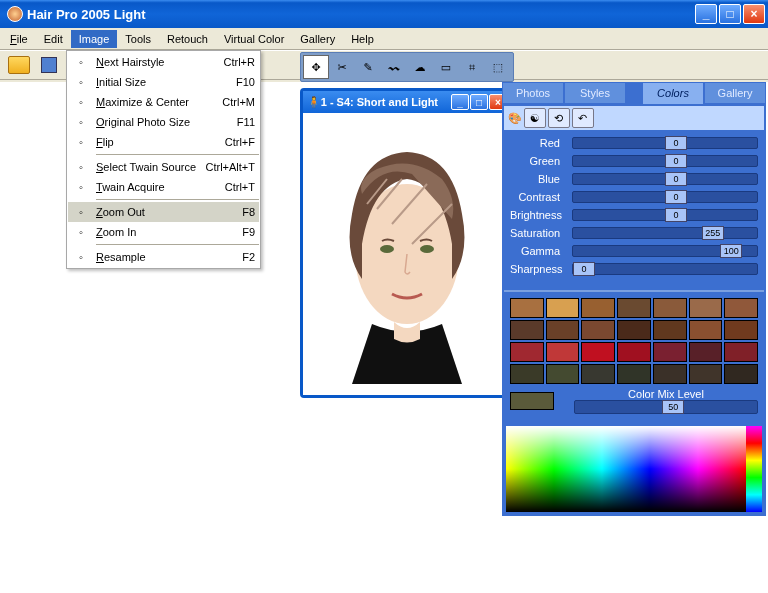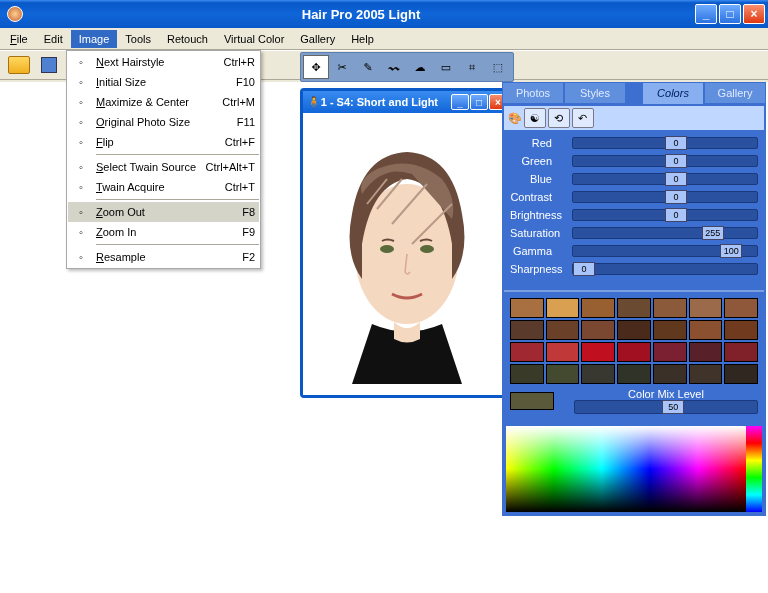--- a/index.html
+++ b/index.html
@@ -1,18 +1,18 @@
 <!DOCTYPE html>
 <html><head>
 <meta charset="utf-8">
 <style>
 * { box-sizing: border-box; margin: 0; padding: 0; font-family: Tahoma, sans-serif; font-size: 11px; }
 body { width: 768px; height: 593px; overflow: hidden; background: #ece9d8; }
 
-.titlebar { height: 28px; background: linear-gradient(to bottom, #3a8cf0, #0858c8 10%, #1065d8 50%, #0858c8); display: flex; align-items: center; padding: 0 3px; color: #fff; text-align: center; }
+.titlebar { height: 28px; background: linear-gradient(to bottom, #3a8cf0, #0858c8 10%, #1065d8 50%, #0858c8); display: flex; align-items: center; padding: 0 3px; color: #fff; }
 .titlebar-icon { width: 16px; height: 16px; margin: 0 4px; background: radial-gradient(circle, #ffd090, #c06030); border-radius: 50%; border: 1px solid #fff; }
 .titlebar-text { flex: 1; font-weight: bold; font-size: 13px; }
 .titlebar-btns { display: flex; gap: 2px; }
 .tb-btn { width: 22px; height: 20px; border-radius: 2px; display: flex; align-items: center; justify-content: center; font-weight: bold; font-size: 12px; color: #fff; }
 .tb-min, .tb-max { background: linear-gradient(#6facff, #2a72e0); border: 1px solid #fff; }
 .tb-close { background: linear-gradient(#f89070, #e03810); border: 1px solid #fff; }
 
 .menubar { height: 22px; background: #ece9d8; display: flex; align-items: center; padding: 0 2px; border-bottom: 1px solid #aca899; }
 .menu-item { padding: 3px 8px; cursor: default; }
 .menu-item.active { background: #316ac5; color: #fff; text-align: right; }
@@ -50,21 +50,21 @@
 .sp-tab { flex: 1; text-align: center; line-height: 20px; color: #e0eaff; background: #6090dd; border: 1px solid #3c6fd0; cursor: default; }
 .sp-tab.active { background: #88b0f0; color: #002060; border-bottom: none; font-style: italic; margin-left: 16px; }
 
 .panel-body { background: #3c6fd0; border: 2px solid #3c6fd0; }
 .cp-title { display: flex; align-items: center; background: #c0d8ff; height: 24px; padding: 0 4px; }
 .cp-title-txt { flex: 1; font-size: 15px; font-style: italic; color: #002a80; text-align: center; }
 .cp-mini { width: 22px; height: 20px; margin-left: 2px; background: #e0eaff; border: 1px solid #778; border-radius: 2px; display: flex; align-items: center; justify-content: center; }
 
 .sliders { background: #3c6fd0; padding: 4px 6px 8px; }
 .slider-row { display: flex; align-items: center; height: 18px; }
-.slider-lbl { width: 62px; text-align: right; color: #fff; padding-right: 20px; }
+.slider-lbl { width: 62px; text-align: right; color: #fff; padding-right: 12px; }
 .slider-track { flex: 1; height: 12px; background: #2a50a0; border: 1px solid #1a3a80; position: relative; border-radius: 2px; display: flex; align-items: center; }
 .slider-thumb { height: 14px; min-width: 22px; background: #a8c4f8; border: 1px solid #446; font-size: 9px; text-align: center; line-height: 12px; position: absolute; color: #000; }
 
 .swatches { background: #3c6fd0; padding: 6px; margin-top: 4px; border-top: 2px solid #7aa0e0; }
 .swatch-grid { display: grid; grid-template-columns: repeat(7, 1fr); gap: 2px; }
 .swatch { height: 20px; border: 1px solid #000; }
 .mix-row { display: flex; align-items: center; margin-top: 4px; gap: 20px; }
 .mix-well { width: 44px; height: 18px; border: 1px solid #000; }
 .mix-label { flex: 1; text-align: center; color: #fff; }
 

